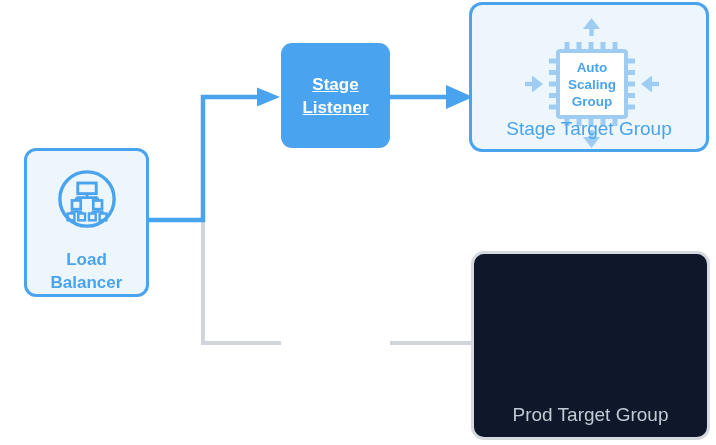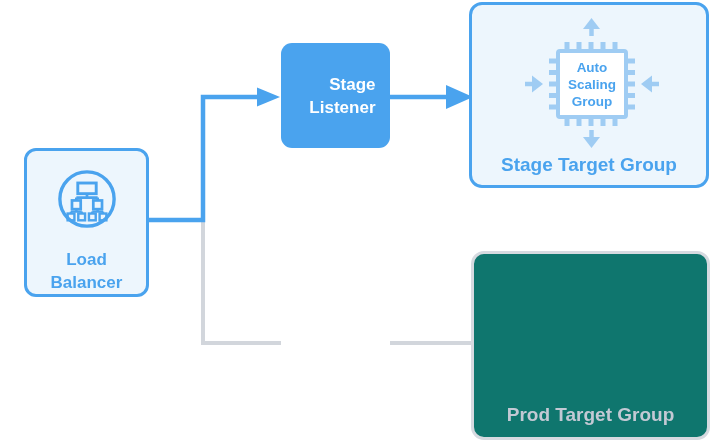--- a/index.html
+++ b/index.html
@@ -43,54 +43,54 @@
     display: flex; align-items: center; justify-content: center;
   }
   .node-prod-listener {
     left: 283px; top: 293px; width: 105px; height: 100px;
     background: #ffffff;
     border: 3px solid var(--gray-border);
     border-radius: 11px;
     display: flex; align-items: center; justify-content: center;
   }
   .listener-label {
-    width: 80px; text-align: right;
-    font-size: 17px; font-weight: 700; line-height: 23px;
+    width: 80px; text-align: center;
+    font-size: 17px; font-weight: 700; line-height: 23px; text-decoration: underline;
   }
   .listener-label.stage { color: #ffffff; }
   .listener-label.prod { color: var(--gray-text); }
 
   .node-stage-tg {
-    left: 469px; top: 2px; width: 240px; height: 186px;
+    left: 469px; top: 2px; width: 240px; height: 150px;
     background: var(--accent-light-bg);
     border: 3px solid var(--accent);
     border-radius: 13px;
   }
   .node-prod-tg {
     left: 471px; top: 251px; width: 239px; height: 189px;
-    background: #0f766e;
+    background: #0f172a;
     border: 3px solid var(--gray-border);
     border-radius: 13px;
   }
   .chip-svg { position: absolute; left: 0; top: 0; }
   .pin { fill: var(--chip-blue); }
   .chip-body { fill: #ffffff; stroke: var(--chip-blue); stroke-width: 4; }
   .scale-arrow-line { stroke: var(--chip-blue); stroke-width: 4.5; fill: none; }
   .scale-arrow-head { fill: var(--chip-blue); }
   .chip-text {
     position: absolute; left: 86px; top: 46px; width: 68px; height: 66px;
     display: flex; align-items: center; justify-content: center;
     text-align: center;
     font-size: 13.5px; font-weight: 700; line-height: 17px;
     color: var(--accent);
   }
   .tg-label {
     position: absolute; left: 0; width: 100%;
     text-align: center;
-    font-size: 19px; font-weight: 700;
+    font-size: 19px; font-weight: 400;
   }
   .tg-label.stage { bottom: 9px; color: var(--accent); }
   .tg-label.prod { bottom: 11px; color: var(--gray-text); }
 
   .s-accent { stroke: var(--accent); fill: none; }
 </style>
 </head>
 <body>
 
 <div class="canvas">

